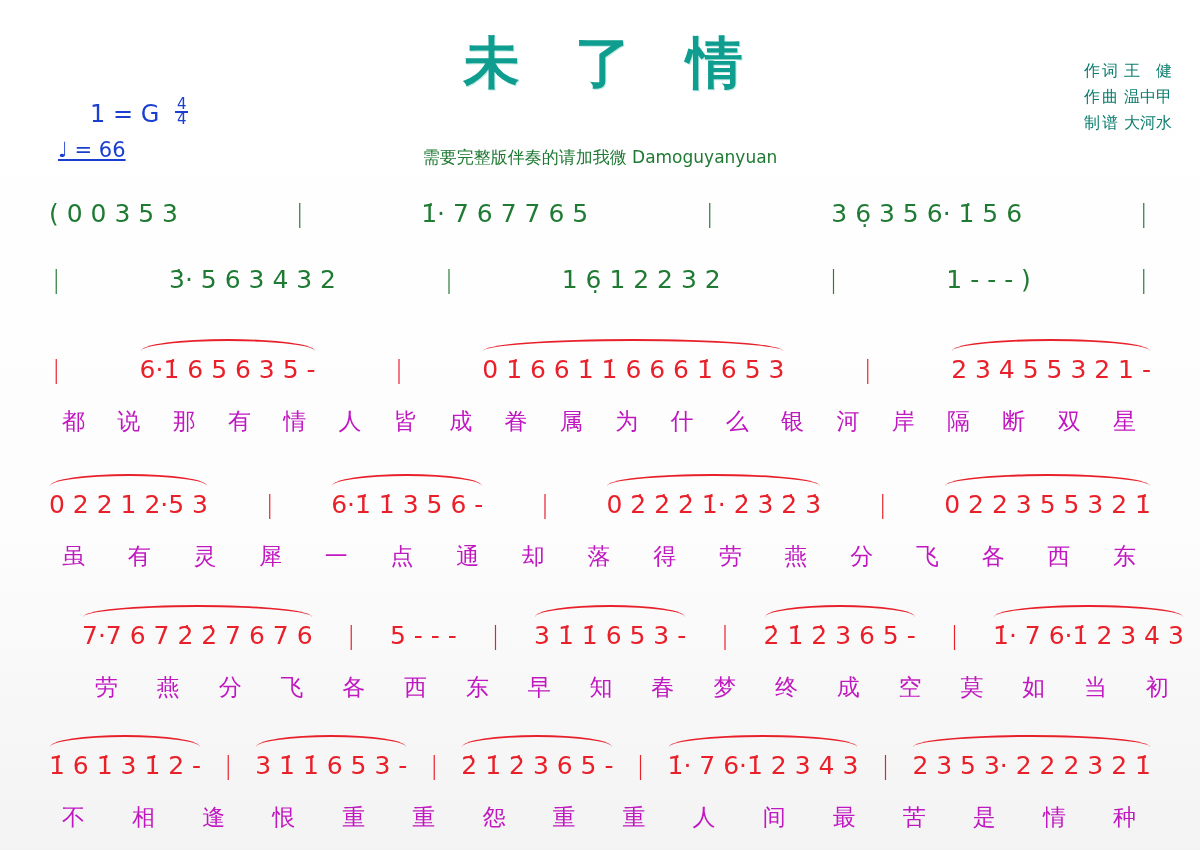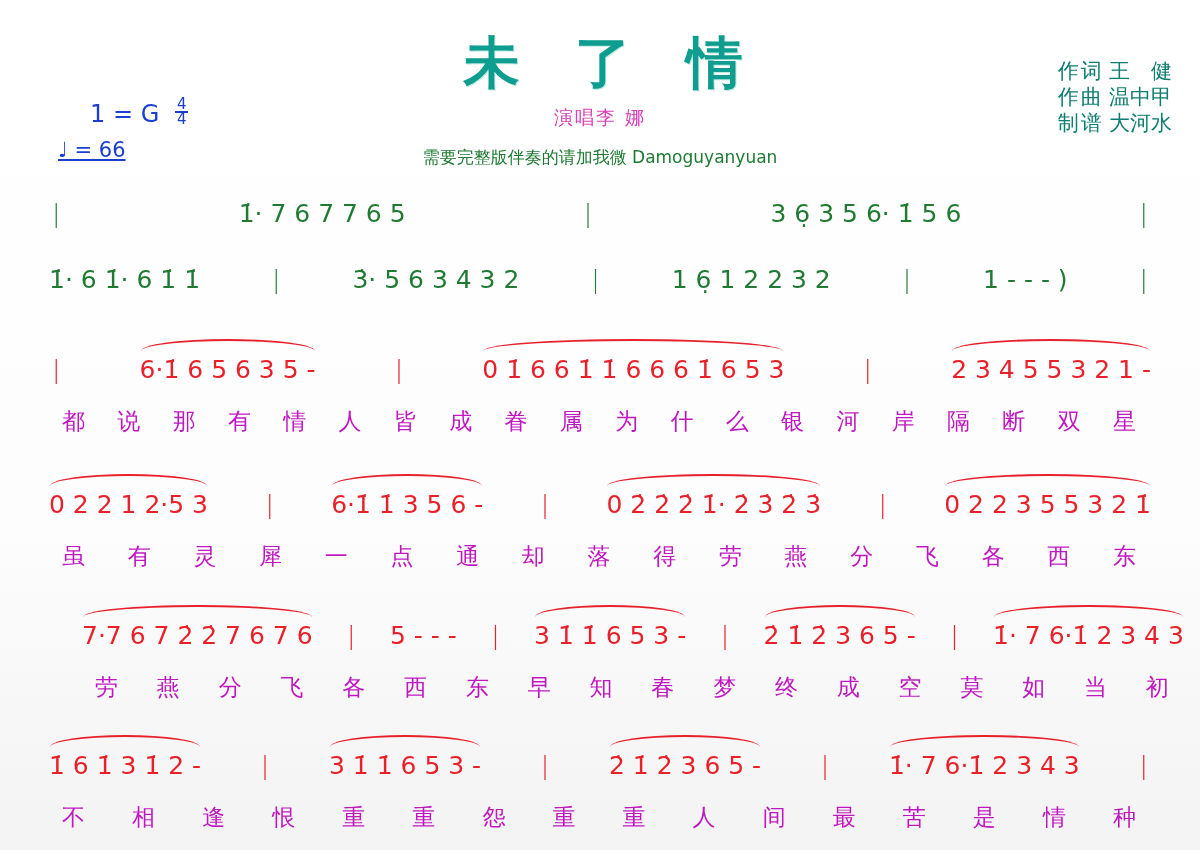--- a/index.html
+++ b/index.html
@@ -53,21 +53,21 @@
     text-align: center;
     font-size: 17px;
     color: #1f7a33;
     font-family: "DejaVu Sans", sans-serif;
   }
   .credits {
     position: absolute;
     top: 58px;
     right: 28px;
     text-align: right;
-    font-size: 21px;
+    font-size: 16px;
     line-height: 26px;
     color: #0c7d6e;
     font-family: "Liberation Serif", serif;
   }
   .credits div span.lbl { letter-spacing: 2px; }
   .keysig {
     position: absolute;
     left: 58px;
     top: 98px;
     color: #1a3fd0;
@@ -139,21 +139,20 @@
     border-top: 2px solid currentColor;
     border-radius: 50%/100% 100% 0 0;
   }
 </style>
 </head>
 <body>
 
 <div class="sheet">
 
   <div class="title">未 了 情</div>
-  <div class="singer">演唱李 娜</div>
   <div class="note-line">需要完整版伴奏的请加我微 Damoguyanyuan</div>
 
   <div class="credits">
     <div>
       <span class="lbl">作词</span>
       <span>王　健</span>
     </div>
     <div>
       <span class="lbl">作曲</span>
       <span>温中甲</span>
@@ -168,31 +167,31 @@
     <span>1 = G</span>
     <span class="frac">
       <span class="num">4</span>
       <span class="den">4</span>
     </span>
   </div>
   <div class="tempo">♩ = 66</div>
 
   <div class="stave" style="top:196px;">
     <div class="mrow green">
+      <span class="grp">( 0    0 3 5 3</span>
       <span class="bar green">|</span>
       <span class="grp">1̇·  7  6 7  7 6 5</span>
       <span class="bar green">|</span>
       <span class="grp">3 6̣  3 5  6· 1̇  5 6</span>
       <span class="bar green">|</span>
     </div>
   </div>
 
   <div class="stave" style="top:262px;">
     <div class="mrow green">
-      <span class="grp">1̇·  6  1̇· 6  1̇ 1̇</span>
       <span class="bar green">|</span>
       <span class="grp">3̇·  5  6 3 4  3 2</span>
       <span class="bar green">|</span>
       <span class="grp">1 6̣  1 2   2 3 2</span>
       <span class="bar green">|</span>
       <span class="grp">1 - - - )</span>
       <span class="bar green">|</span>
     </div>
   </div>
 
@@ -297,20 +296,21 @@
   <div class="stave" style="top:748px;">
     <div class="mrow red">
       <span class="grp slur">1̇ 6 1̇ 3 1̇  2 -</span>
       <span class="bar red">|</span>
       <span class="grp slur">3 1̇  1̇ 6 5  3 -</span>
       <span class="bar red">|</span>
       <span class="grp slur">2̇ 1̇ 2̇ 3 6  5 -</span>
       <span class="bar red">|</span>
       <span class="grp slur">1̇· 7 6·1̇ 2 3 4  3</span>
       <span class="bar red">|</span>
+      <span class="grp slur">2 3 5 3· 2 2 2 3 2 1̇</span>
     </div>
     <div class="lyr magenta" style="margin-top:18px;">
       <span>不</span>
       <span>相</span>
       <span>逢</span>
       <span>恨</span>
       <span>重</span>
       <span>重</span>
       <span>怨</span>
       <span>重</span>

